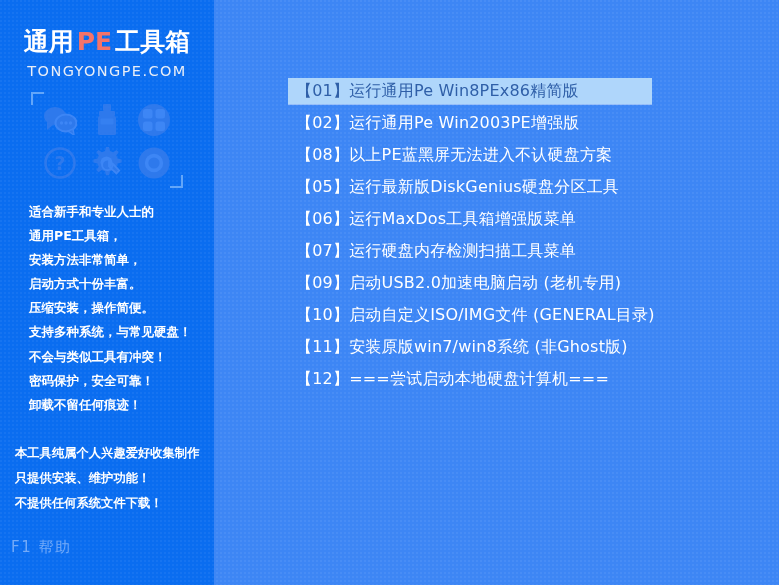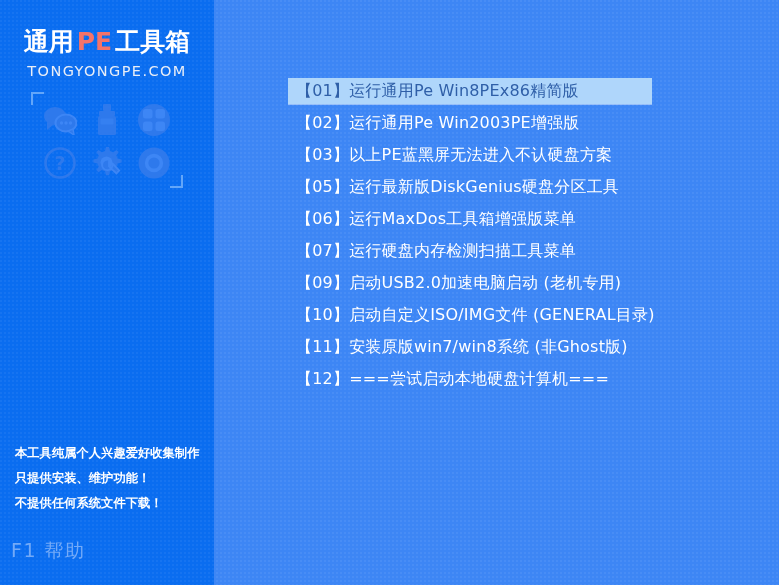--- a/index.html
+++ b/index.html
@@ -112,21 +112,21 @@
     left: 15px;
     width: 196px;
     font-size: 12.3px;
     line-height: 25px;
   }
 
   #f1-help {
     position: absolute;
     left: 11px;
     top: 538px;
-    font-size: 19px;
+    font-size: 15px;
     letter-spacing: 1.5px;
     color: #73aaf8;
   }
 
   
   #menu {
     position: absolute;
     left: 252px;
     top: 78px;
     width: 364px;
@@ -227,34 +227,45 @@
         <div class="icon-cell">
           <svg width="32" height="32" viewBox="0 0 32 32" fill="#2e79ec">
             <circle cx="16" cy="16" r="15.5"></circle>
             <circle cx="16" cy="16" r="9.2" fill="#3d86f5"></circle>
             <circle cx="16" cy="16" r="5.6" fill="#2e79ec"></circle>
           </svg>
         </div>
       </div>
     </div>
 
+    <div class="side-text" id="side-features">
+        <div>适合新手和专业人士的</div>
+        <div>通用PE工具箱，</div>
+        <div>安装方法非常简单，</div>
+        <div>启动方式十份丰富。</div>
+        <div>压缩安装，操作简便。</div>
+        <div>支持多种系统，与常见硬盘！</div>
+        <div>不会与类似工具有冲突！</div>
+        <div>密码保护，安全可靠！</div>
+        <div>卸载不留任何痕迹！</div>
+      </div>
 
     <div class="side-text" id="side-notes">
         <div>本工具纯属个人兴趣爱好收集制作</div>
         <div>只提供安装、维护功能！</div>
         <div>不提供任何系统文件下载！</div>
       </div>
 
     <div id="f1-help">F1 帮助</div>
   </div>
 
   <div id="menu">
       <div class="menu-item selected">【01】运行通用Pe Win8PEx86精简版</div>
       <div class="menu-item">【02】运行通用Pe Win2003PE增强版</div>
-      <div class="menu-item">【03】以上PE蓝黑屏无法进入不认硬盘方案</div>
+      <div class="menu-item">【08】以上PE蓝黑屏无法进入不认硬盘方案</div>
       <div class="menu-item">【05】运行最新版DiskGenius硬盘分区工具</div>
       <div class="menu-item">【06】运行MaxDos工具箱增强版菜单</div>
       <div class="menu-item">【07】运行硬盘内存检测扫描工具菜单</div>
       <div class="menu-item">【09】启动USB2.0加速电脑启动 (老机专用)</div>
       <div class="menu-item">【10】启动自定义ISO/IMG文件 (GENERAL目录)</div>
       <div class="menu-item">【11】安装原版win7/win8系统 (非Ghost版)</div>
       <div class="menu-item">【12】===尝试启动本地硬盘计算机===</div>
     </div>
 
 

